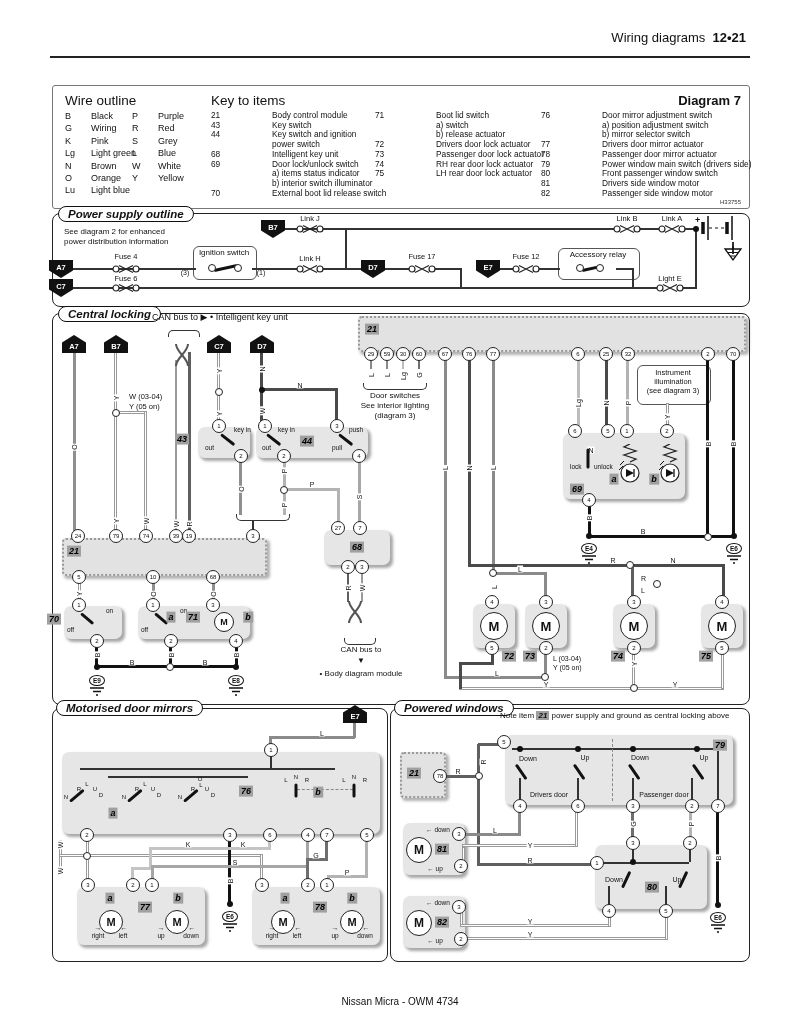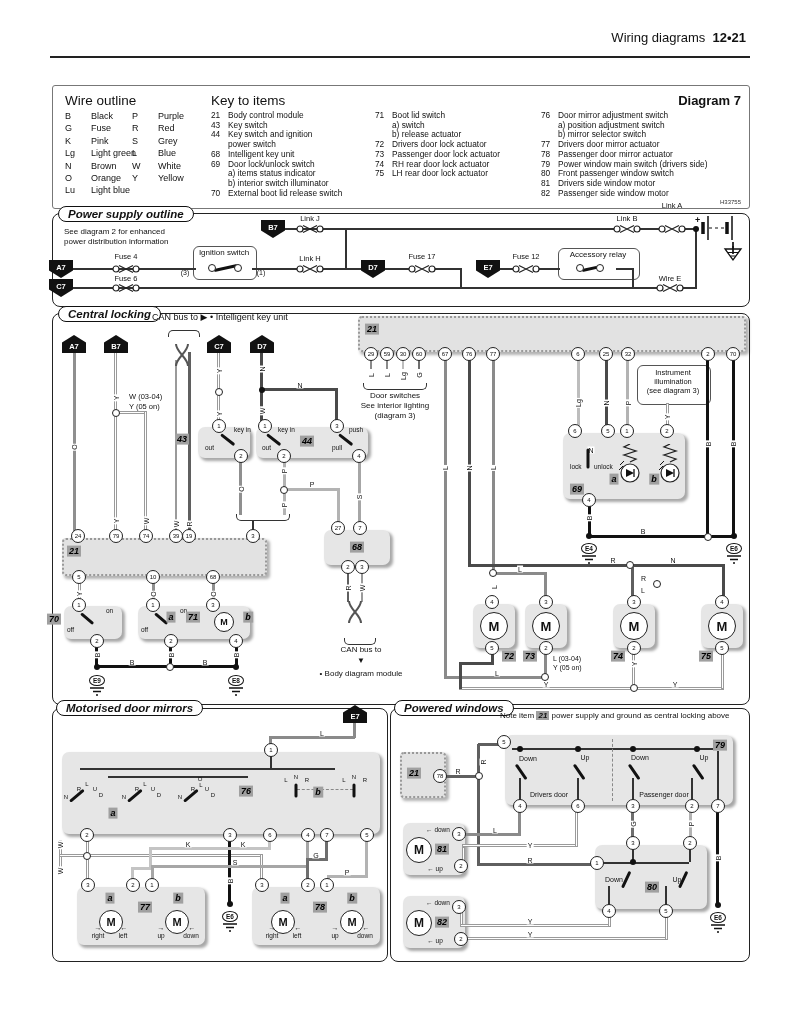--- a/index.html
+++ b/index.html
@@ -11,21 +11,21 @@
   .footer{position:absolute;top:996px;left:0;right:0;text-align:center;font-size:10px;}
 
   .legend-box{position:absolute;left:52px;top:85px;width:696px;height:122px;border:1px solid #777;border-radius:3px;}
   .legend-heading{position:absolute;font-size:13.5px;color:#111;}
   .wc-col{position:absolute;font-size:9px;line-height:12.4px;}
   .wc-row{display:flex;}
   .wc-code{width:26px;flex:none;}
   .key-col{position:absolute;font-size:8.3px;line-height:9.7px;}
   .key-item{display:flex;}
   .key-num{width:17px;flex:none;}
-  .key-lines{display:flex;flex-direction:column;}
+  .key-lines{display:flex;flex-direction:column;margin-left:44px;}
   .key-line{white-space:nowrap;}
   .diagram-label{position:absolute;right:8px;top:7px;font-size:13px;font-weight:bold;}
   .ref-code{position:absolute;right:8px;bottom:3px;font-size:6px;color:#333;}
 
   .section{position:absolute;border:1.5px solid #222;border-radius:8px;background:#fff;}
   .sec-power{left:52px;top:213px;width:696px;height:92px;}
   .sec-central{left:52px;top:313px;width:696px;height:390px;}
   .sec-mirrors{left:52px;top:708px;width:334px;height:252px;}
   .sec-windows{left:390px;top:708px;width:358px;height:252px;}
   .capsule{position:absolute;background:#fff;border:1.6px solid #111;border-radius:10px;
@@ -85,21 +85,21 @@
 
   <div class="legend-box">
     <div class="legend-heading" style="left:12px;top:7px">Wire outline</div>
     <div id="wc1" class="wc-col" style="left:12px;top:24px">
         <div class="wc-row">
           <span class="wc-code">B</span>
           <span class="wc-name">Black</span>
         </div>
         <div class="wc-row">
           <span class="wc-code">G</span>
-          <span class="wc-name">Fuse</span>
+          <span class="wc-name">Wiring</span>
         </div>
         <div class="wc-row">
           <span class="wc-code">K</span>
           <span class="wc-name">Pink</span>
         </div>
         <div class="wc-row">
           <span class="wc-code">Lg</span>
           <span class="wc-name">Light green</span>
         </div>
         <div class="wc-row">
@@ -338,22 +338,22 @@
           <circle cx="24" cy="6" r="3" fill="#fff" stroke="#222" stroke-width="1.2"></circle>
           <path d="M7 2.5 L21 9.5 M21 2.5 L7 9.5" stroke="#222" stroke-width="1.2" fill="none"></path>
         </svg></div>
       <div class="el dtext" style="left: 126px; top: 257px; font-size: 7.5px;">Fuse 4</div>
       <div class="el dtext" style="left: 126px; top: 279px; font-size: 7.5px;">Fuse 6</div>
       <div class="el dtext" style="left: 422px; top: 257px; font-size: 7.5px;">Fuse 17</div>
       <div class="el dtext" style="left: 526px; top: 257px; font-size: 7.5px;">Fuse 12</div>
       <div class="el dtext" style="left: 310px; top: 219px; font-size: 7.5px;">Link J</div>
       <div class="el dtext" style="left: 310px; top: 259px; font-size: 7.5px;">Link H</div>
       <div class="el dtext" style="left: 627px; top: 219px; font-size: 7.5px;">Link B</div>
-      <div class="el dtext" style="left: 672px; top: 206px; font-size: 7.5px;">Link A</div>
-      <div class="el dtext" style="left: 670px; top: 279px; font-size: 7.5px;">Wire E</div>
+      <div class="el dtext" style="left: 672px; top: 219px; font-size: 7.5px;">Link A</div>
+      <div class="el dtext" style="left: 670px; top: 279px; font-size: 7.5px;">Light E</div>
       <div class="el box note" style="left: 193px; top: 246px; width: 62px; height: 32px;"></div>
       <div class="el dtext" style="left: 224px; top: 253px; font-size: 8px;">Ignition switch</div>
       <div class="el jc" style="left: 212px; top: 268px;"></div>
       <div class="el jc" style="left: 238px; top: 268px;"></div>
       <div class="el sw" style="left: 214px; top: 269px; width: 24px; transform: rotate(-12deg);"></div>
       <div class="el dtext" style="left: 185px; top: 272px; font-size: 7px;">(3)</div>
       <div class="el dtext" style="left: 261px; top: 272px; font-size: 7px;">(1)</div>
       <div class="el box note" style="left: 558px; top: 248px; width: 80px; height: 30px;"></div>
       <div class="el dtext" style="left: 598px; top: 255px; font-size: 8px;">Accessory relay</div>
       <div class="el jc" style="left: 580px; top: 268px;"></div>
@@ -891,13 +891,14 @@
     <span>• Intelligent key unit</span>
   </div>
   <div class="capsule cap-mirrors">Motorised door mirrors</div>
   <div class="capsule cap-windows">Powered windows</div>
   <div class="win-note">
     <span>Note item</span>
     <span class="inline-tag">21</span>
     <span>power supply and ground as central locking above</span>
   </div>
 
+  <div class="footer">Nissan Micra - OWM 4734</div>
 </div>
 
 </body></html>

